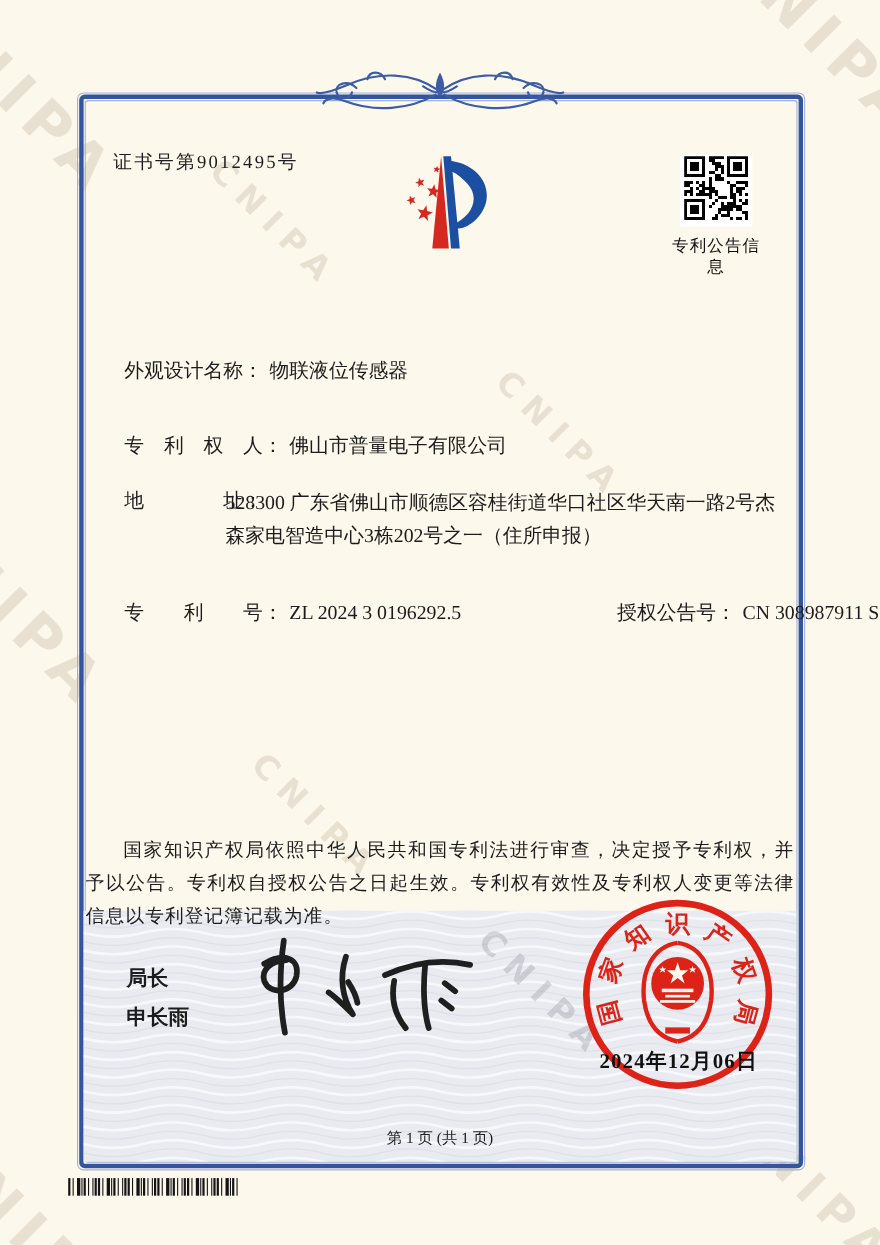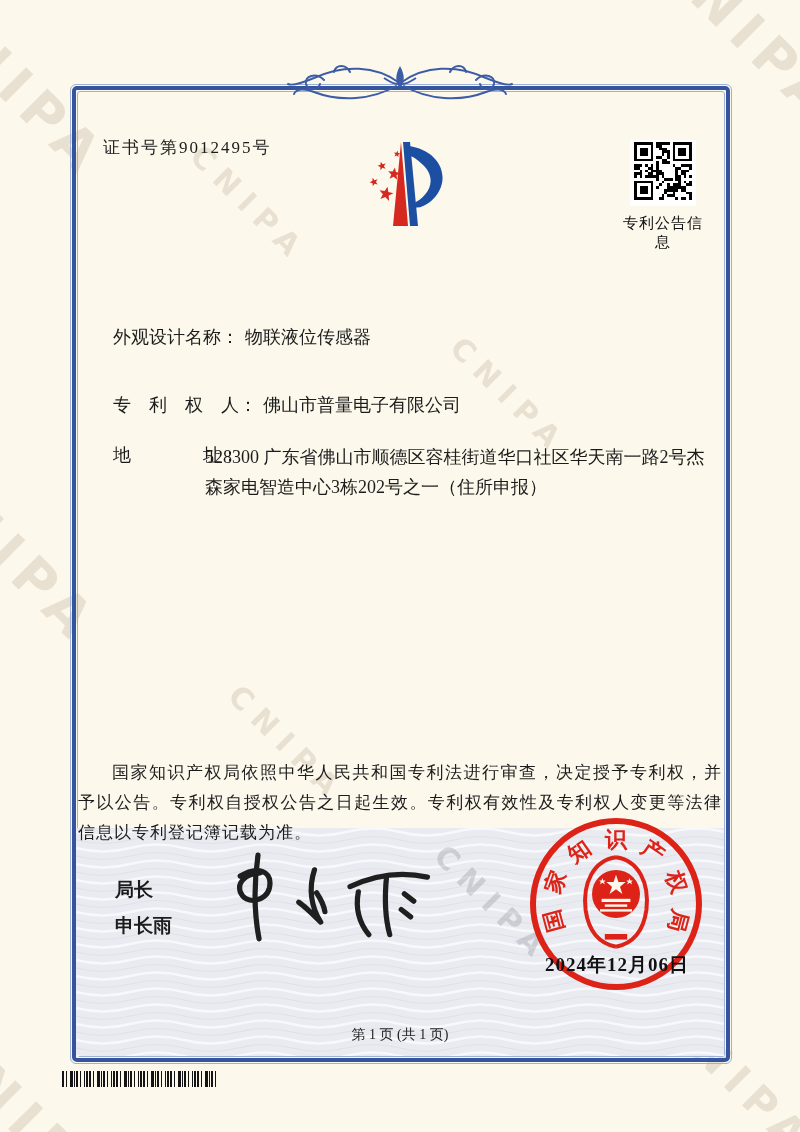--- a/index.html
+++ b/index.html
@@ -20,21 +20,21 @@
   .wm-i{left:688px;top:996px;font-size:42px;}
   
   .frame{position:absolute;left:70px;top:84px;width:660px;height:978px;
          border:1px solid #9fb0d8;border-radius:6px;}
   .frame-mid{position:absolute;inset:1px;border:4px solid #34549e;border-radius:5px;}
   .frame-in{position:absolute;inset:1px;border:1px solid #9fb0d8;border-radius:3px;}
   .ornament{position:absolute;left:280px;top:56px;width:240px;height:56px;}
   
   .cert-no{position:absolute;left:103px;top:136px;font-size:17px;letter-spacing:2px;}
   .logo{position:absolute;left:350px;top:134px;width:100px;height:100px;}
-  .qr-wrap{position:absolute;left:606px;top:140px;width:90px;text-align:center;margin-left:12px;}
+  .qr-wrap{position:absolute;left:606px;top:140px;width:90px;text-align:center;}
   .qr-box{width:62px;height:62px;margin:0 auto;background:#fff;padding:2px;}
   .qr-caption{margin-top:8px;font-size:15px;color:#111;letter-spacing:1px;}
   .title{position:absolute;left:0;top:230px;width:800px;text-align:center;
          font-size:40px;font-weight:bold;letter-spacing:5px;}
   
   .row{position:absolute;left:113px;font-size:18px;white-space:nowrap;}
   .row .val{margin-left:6px;}
   .addr-val{position:absolute;left:205px;top:442px;width:505px;font-size:18px;
             line-height:30px;white-space:normal;}
   .col2{position:absolute;left:448px;top:0;font-size:18px;white-space:nowrap;}
@@ -295,20 +295,26 @@
   <div class="row" style="top:393px">
     <span>专　利　权　人：</span><span class="val">佛山市普量电子有限公司</span>
   </div>
 
   <div class="row" style="top:443px">
     <span>地　　　　址：</span>
   </div>
   <div class="addr-val">528300 广东省佛山市顺德区容桂街道华口社区华天南一路2号杰森家电智造中心3栋202号之一（住所申报）</div>
 
 
+  <div class="row" style="top:545px;width:640px">
+    <span>专　　利　　号：</span><span class="val">ZL 2024 3 0196292.5</span>
+    <span class="col2">
+      <span>授权公告号：</span><span class="val">CN 308987911 S</span>
+    </span>
+  </div>
 
 
 
 
   <div class="statement">国家知识产权局依照中华人民共和国专利法进行审查，决定授予专利权，并予以公告。专利权自授权公告之日起生效。专利权有效性及专利权人变更等法律信息以专利登记簿记载为准。</div>
 
   <div class="director">
     <div>局长</div>
     <div>申长雨</div>
   </div>

